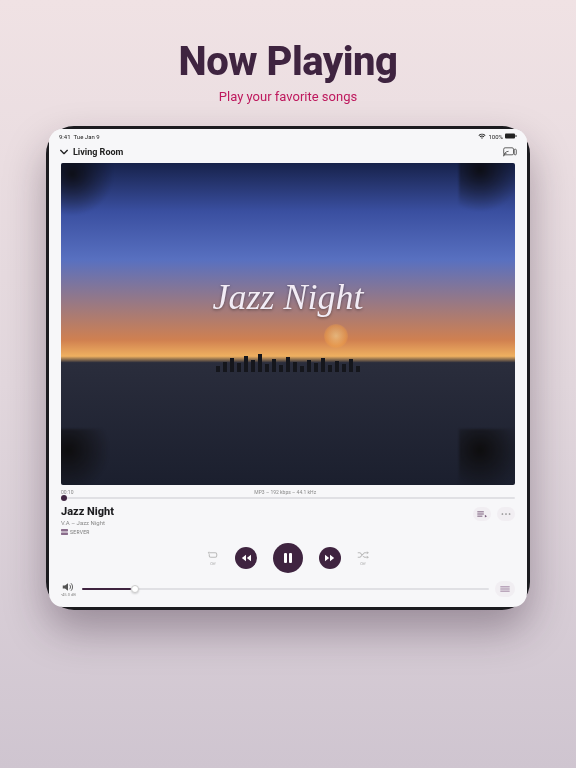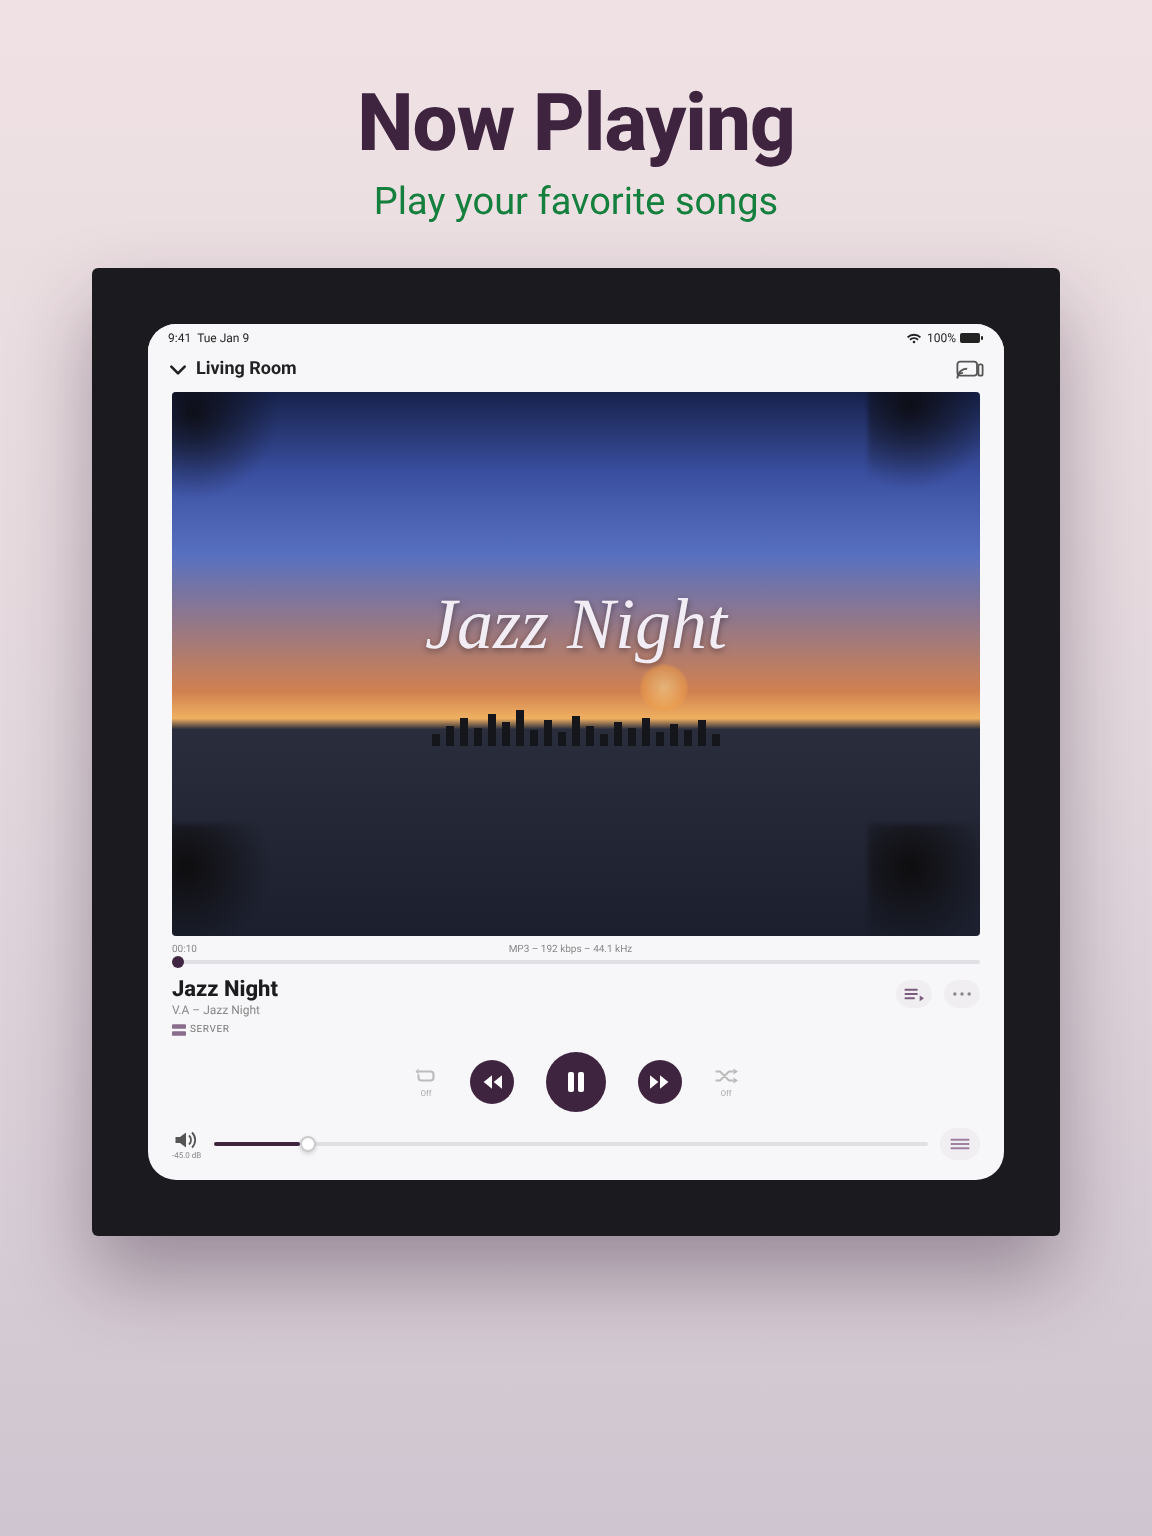--- a/index.html
+++ b/index.html
@@ -15,31 +15,31 @@
   }
   .hero-title {
     margin-top: 38px;
     font-size: 40px;
     font-weight: 800;
     color: #3f2440;
     letter-spacing: -0.5px;
   }
   .hero-sub {
     margin-top: 4px;
-    font-size: 19px;
+    font-size: 13px;
     font-weight: 400;
-    color: #15803d;
+    color: #be185d;
   }
   .device {
     margin-top: 22px;
     width: 484px;
     height: 484px;
     background: #1b1b1f;
-    border-radius: 3px;
-    padding: 28px;
+    border-radius: 28px;
+    padding: 3px;
     box-shadow: 0 20px 40px rgba(40,20,40,0.35);
   }
   .screen {
     width: 100%;
     height: 100%;
     background: #f7f7f9;
     border-radius: 14px;
     display: flex;
     flex-direction: column;
     overflow: hidden;

